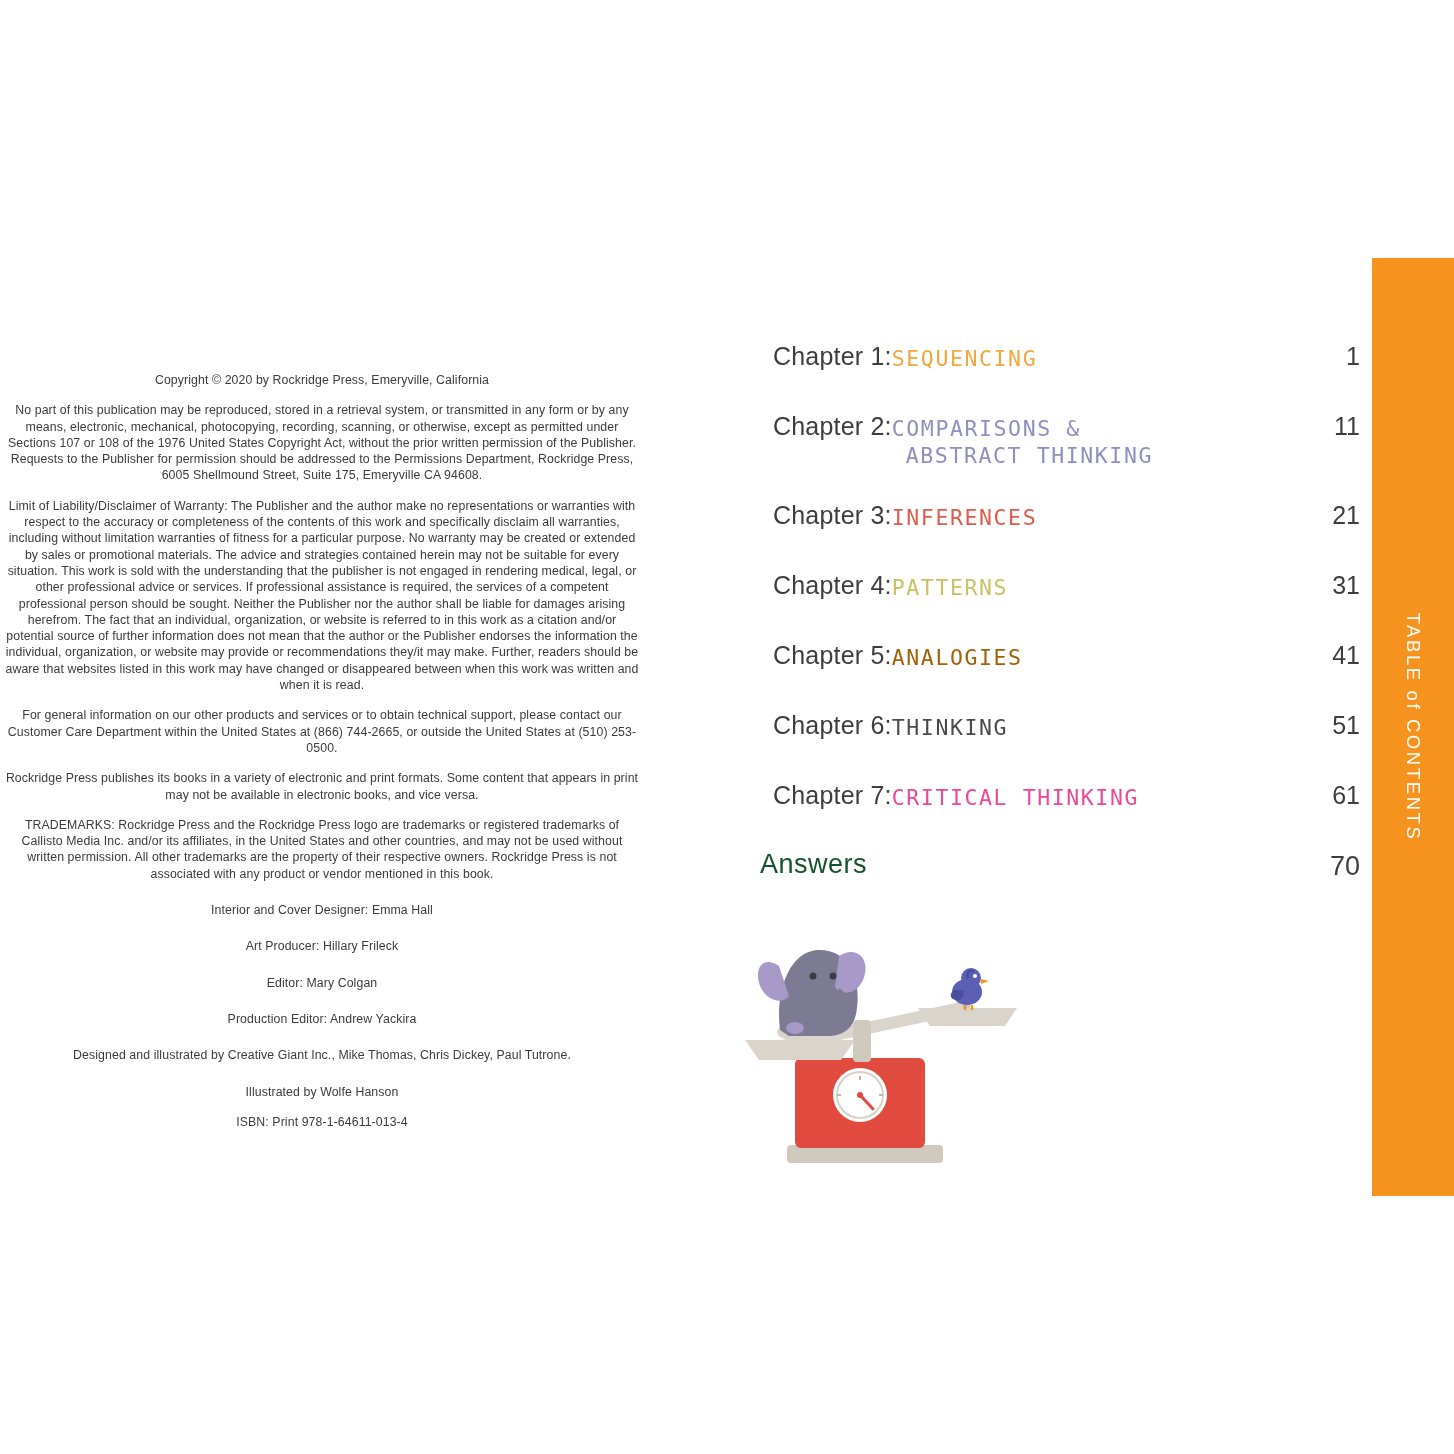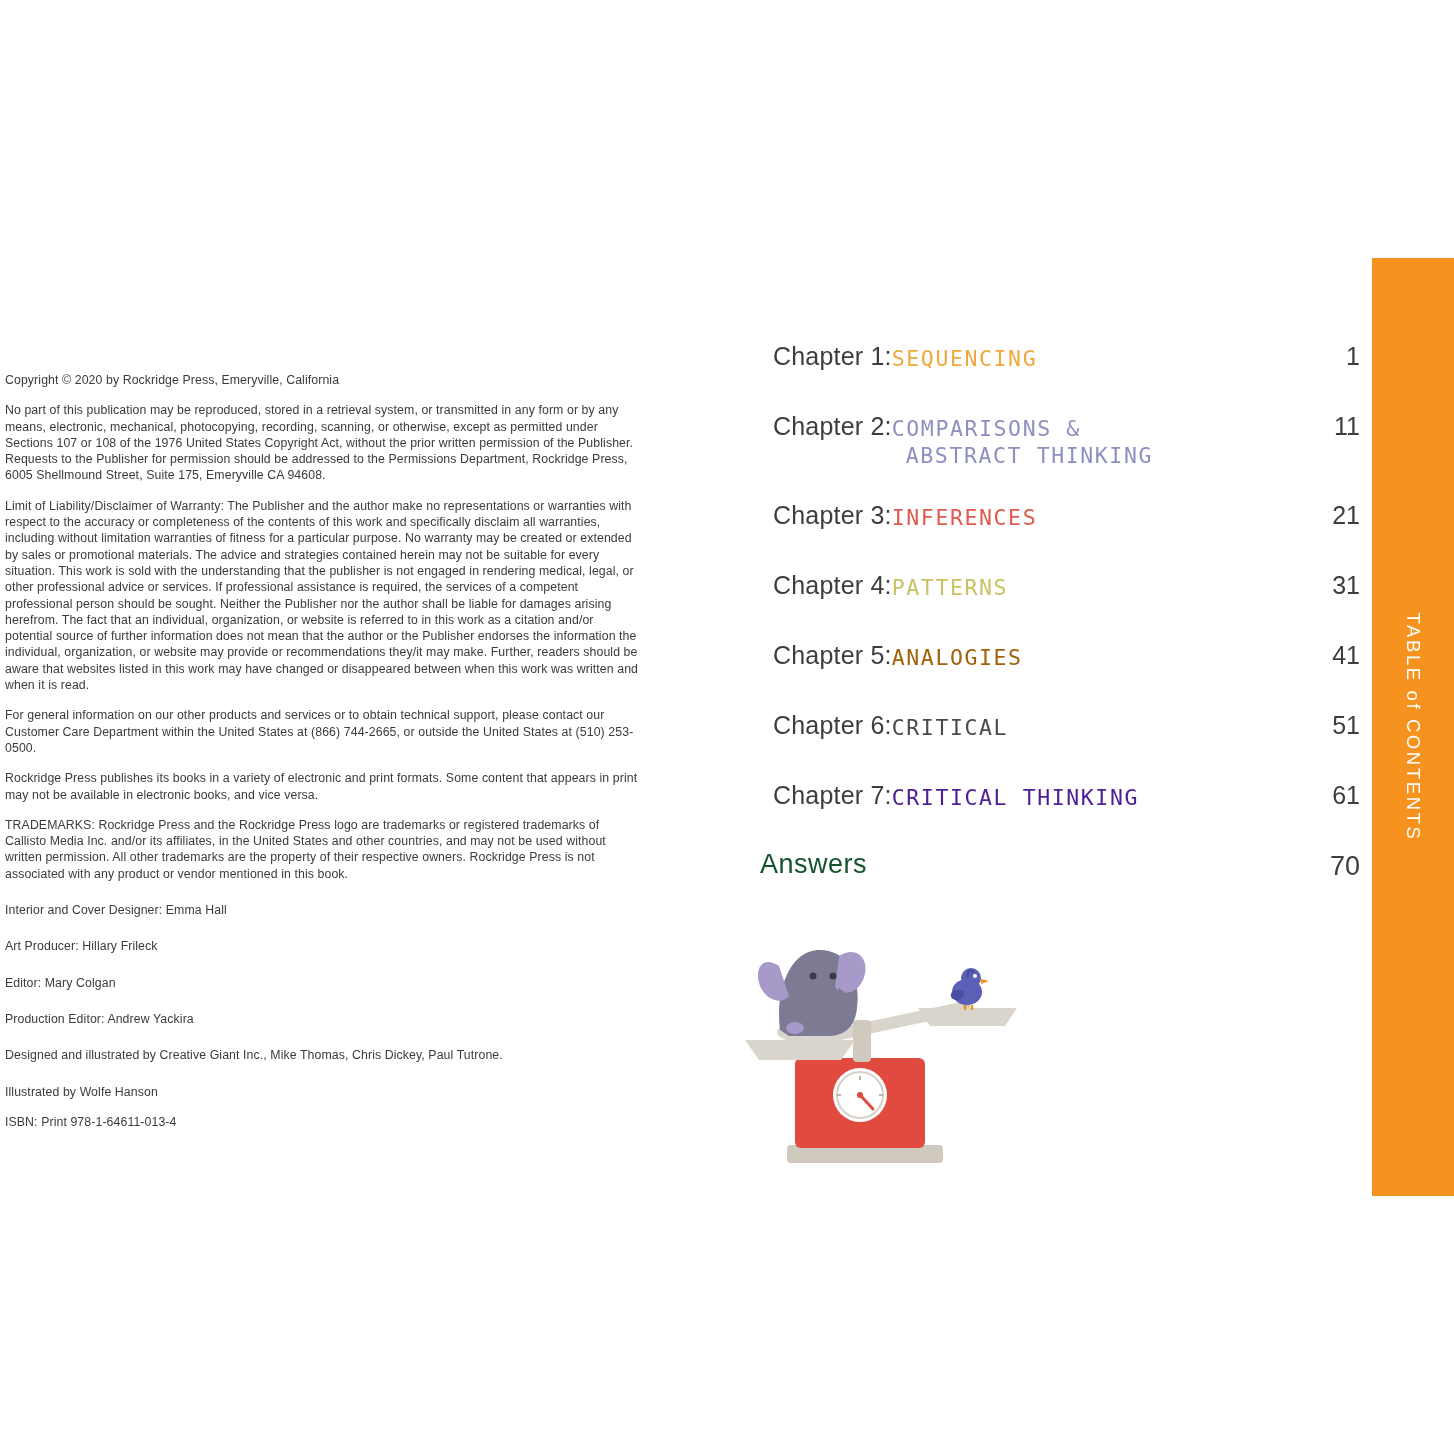--- a/index.html
+++ b/index.html
@@ -21,21 +21,21 @@
     left: 5px;
     top: 372px;
     width: 634px;
   }
   .cp-para {
     font-family: "Liberation Sans", sans-serif;
     font-size: 12.3px;
     line-height: 16.3px;
     color: #3b3b3b;
     margin: 0 0 14px 0;
-    text-align: left;
+    text-align: center;
     letter-spacing: 0.1px;
   }
   .cp-para.tight {
     margin-bottom: 0;
     margin-top: 20px;
   }
   .cp-block {
     margin-bottom: 14px;
   }
 
@@ -194,28 +194,28 @@
     <span class="toc-label">Chapter 5:</span>
     <span class="toc-title" style="color:#a16207">
       <span>ANALOGIES</span>
     </span>
     <span class="toc-page-num">41</span>
   </div>
 
   <div class="toc-row">
     <span class="toc-label">Chapter 6:</span>
     <span class="toc-title" style="color:#4a4a4a">
-      <span>CRITICAL</span>
+      <span>THINKING</span>
     </span>
     <span class="toc-page-num">51</span>
   </div>
 
   <div class="toc-row">
     <span class="toc-label">Chapter 7:</span>
-    <span class="toc-title" style="color:#4c1d95">
+    <span class="toc-title" style="color:#ec4899">
       <span>CRITICAL THINKING</span>
     </span>
     <span class="toc-page-num">61</span>
   </div>
 
   <div class="toc-row answers">
     <span class="answers-label">Answers</span>
     <span class="toc-page-num answers-num">70</span>
   </div>
 

